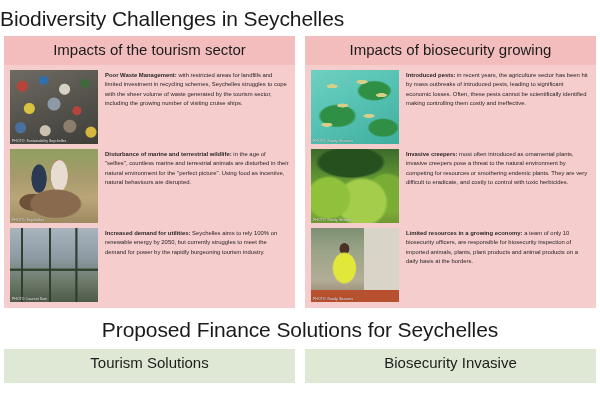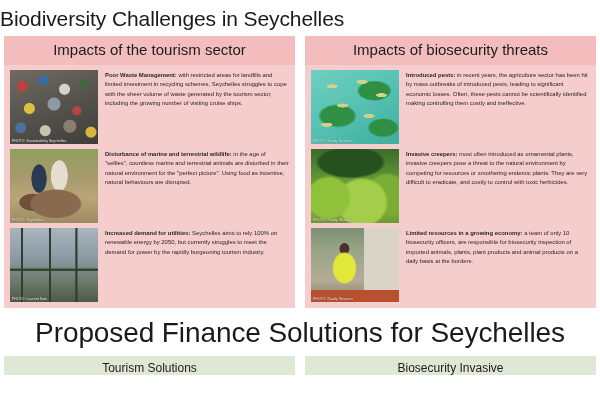--- a/index.html
+++ b/index.html
@@ -20,21 +20,21 @@
     font-size: 21px;
     color: #1a1a1a;
     letter-spacing: -0.1px;
     line-height: 1;
     padding-top: 8px;
     padding-bottom: 7px;
     white-space: nowrap;
   }
   .bottom-title {
     text-align: center;
-    font-size: 28px;
+    font-size: 21px;
     color: #1a1a1a;
     letter-spacing: -0.1px;
     line-height: 1;
     padding-top: 11px;
     padding-bottom: 9px;
     white-space: nowrap;
   }
 
   
   .challenges {
@@ -177,23 +177,23 @@
     box-sizing: border-box;
     width: 600px;
   }
   .sol-panel {
     flex: 1 1 0;
     min-width: 0;
     background: #dfe8d4;
   }
   .sol-header {
     text-align: center;
-    font-size: 12px;
+    font-size: 15px;
     color: #1c1c1c;
-    padding: 6px 0 0;
+    padding: 6px 0 12px;
     line-height: 1.1;
     white-space: nowrap;
   }
 </style>
 </head>
 <body>
 
 <div>
 
   <div class="main-title">Biodiversity Challenges in Seychelles</div>
@@ -228,21 +228,21 @@
           </div>
           <div class="row-text">
             <b>Increased demand for utilities:</b><span> Seychelles aims to rely 100% on renewable energy by 2050, but currently struggles to meet the demand for power by the rapidly  burgeoning tourism industry.</span>
           </div>
         </div>
 
       </div>
     </div>
 
     <div class="panel">
-      <div class="panel-header">Impacts of biosecurity threats</div>
+      <div class="panel-header">Impacts of biosecurity growing</div>
       <div class="panel-body">
 
         <div class="row">
           <div class="photo ph-pests">
             <div class="credit">PHOTO: Randy Stravens</div>
           </div>
           <div class="row-text">
             <b>Introduced pests:</b><span> in recent years, the agriculture sector has been hit by mass outbreaks of introduced pests, leading to significant economic losses. Often, these pests cannot be scientifically identified making controlling them costly and ineffective.</span>
           </div>
         </div>

